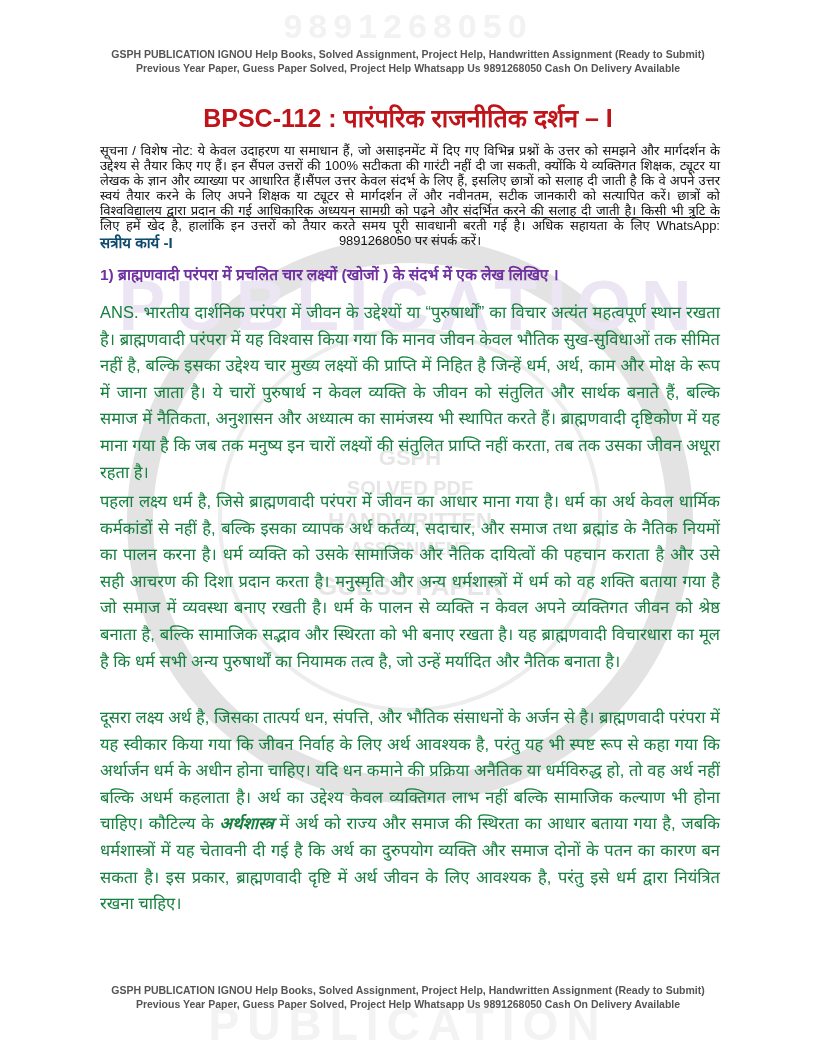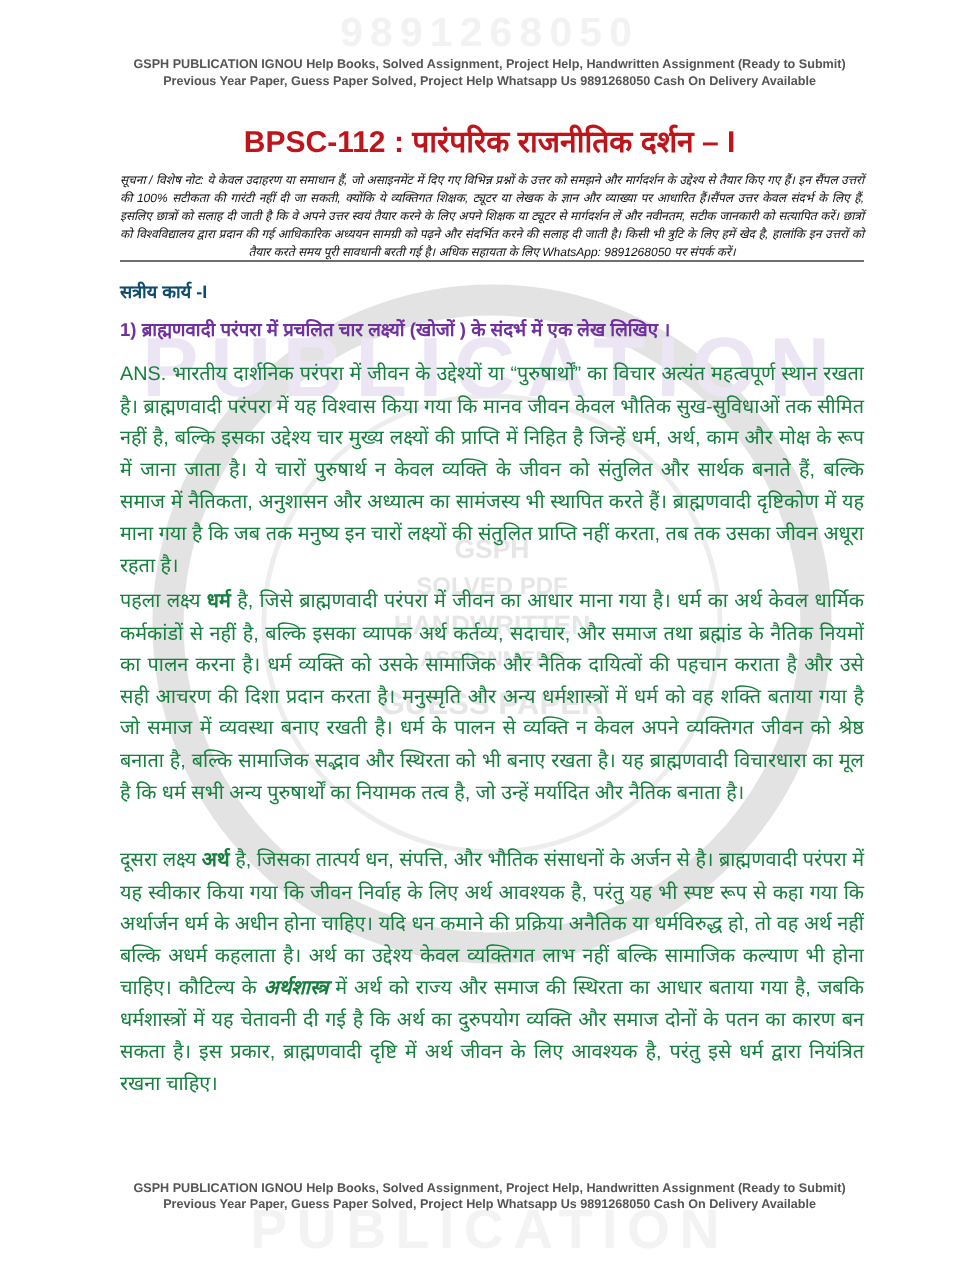--- a/index.html
+++ b/index.html
@@ -17,21 +17,21 @@
     position: absolute; left: 0; right: 0; top: 47px;
     text-align: center; font-size: 10.5px; font-weight: bold; color: #555;
     line-height: 14px;
   }
   .title {
     position: absolute; left: 0; right: 0; top: 100px;
     text-align: center; font-size: 25px; font-weight: bold; color: #c0141b;
   }
   .notice {
     position: absolute; left: 100px; width: 620px; top: 143px;
-    text-align: justify; font-size: 10px; font-style: italic; color: #111;
+    text-align: justify; font-size: 13px; color: #111;
     line-height: 15px;
     text-align-last: center;
   }
   .rule {
     position: absolute; left: 100px; width: 620px; top: 217px;
     height: 0; border-top: 1.5px solid #111;
   }
   .section-heading {
     position: absolute; left: 100px; top: 232px;
     font-size: 15px; font-weight: bold; color: #0c4a6e;
@@ -40,21 +40,21 @@
     position: absolute; left: 100px; top: 263px; width: 620px;
     font-size: 15.5px; font-weight: bold; color: #7030a0;
   }
   .answer {
     position: absolute; left: 100px; width: 620px;
     font-size: 16.5px; line-height: 26.6px; text-align: justify; color: #15803d;
   }
   .p1 { top: 299px; }
   .p2 { top: 488px; }
   .p3 { top: 704px; }
-  .answer b { font-weight: bold; }
+  .answer b { font-weight: normal; }
   .answer i { font-style: italic; font-weight: bold; }
   .footer-note {
     position: absolute; left: 0; right: 0; top: 983px;
     text-align: center; font-size: 10.5px; font-weight: bold; color: #555;
     line-height: 14px;
   }
 </style>
 </head>
 <body>
 

